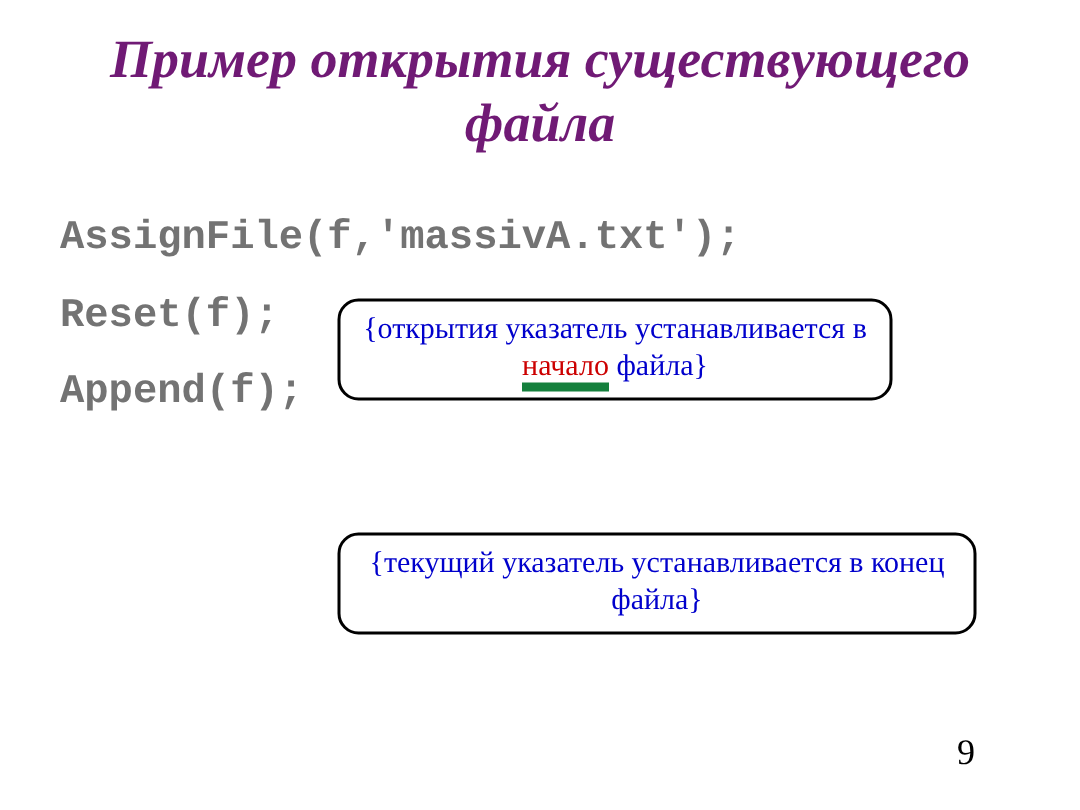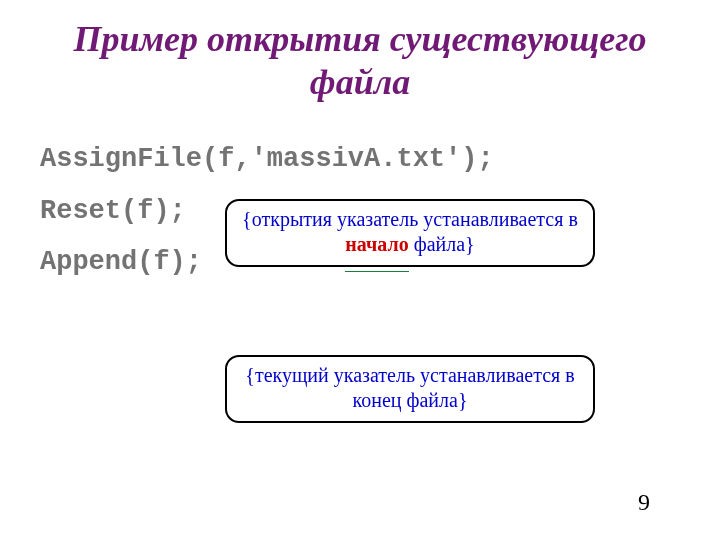--- a/index.html
+++ b/index.html
@@ -58,27 +58,26 @@
       line-height: 1.25;
     }
     .callout-1 {
       left: 225px;
       top: 199px;
       width: 370px;
     }
     .callout-2 {
       left: 225px;
       top: 355px;
-      width: 370px;
+      width: 426px;
     }
     .highlight-word {
       color: #cc0000;
-      border-bottom: 1px solid #15803d;
-      padding-bottom: 16px;
-      font-weight: bold;
+      border-bottom: 6px solid #15803d;
+      padding-bottom: 0px;
     }
     .page-number {
       position: absolute;
       right: 70px;
       bottom: 24px;
       font-family: "Times New Roman", Times, serif;
       font-size: 24px;
       color: #000;
     }
   </style>

